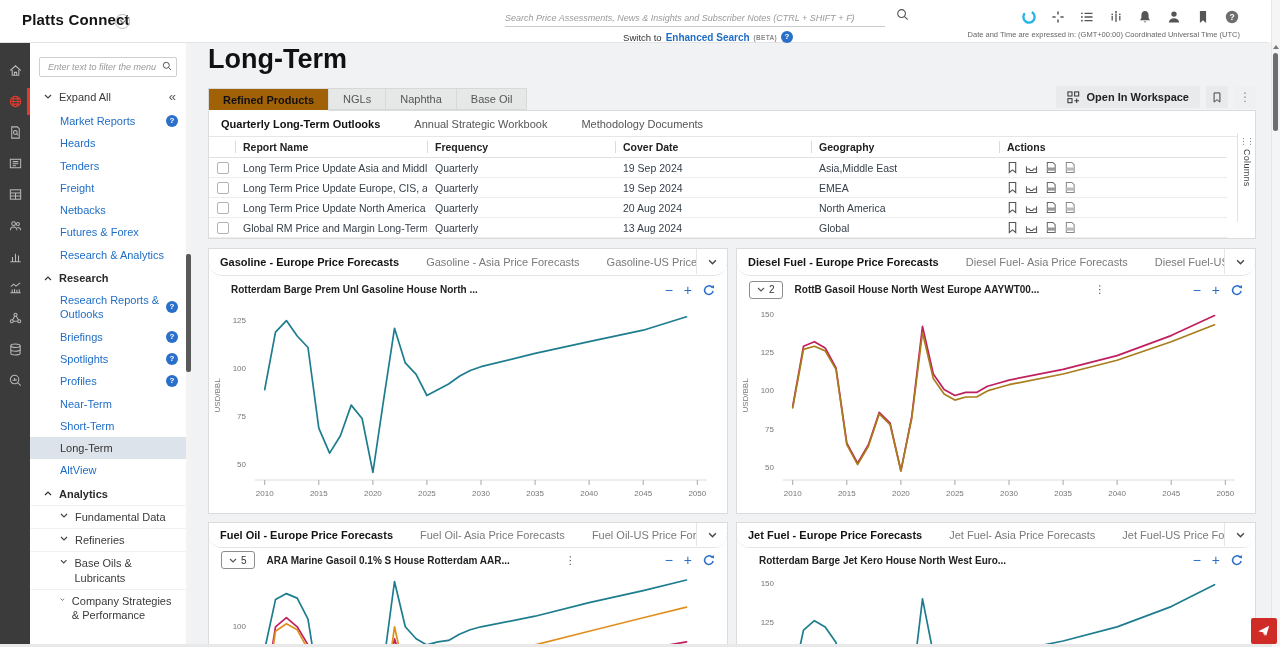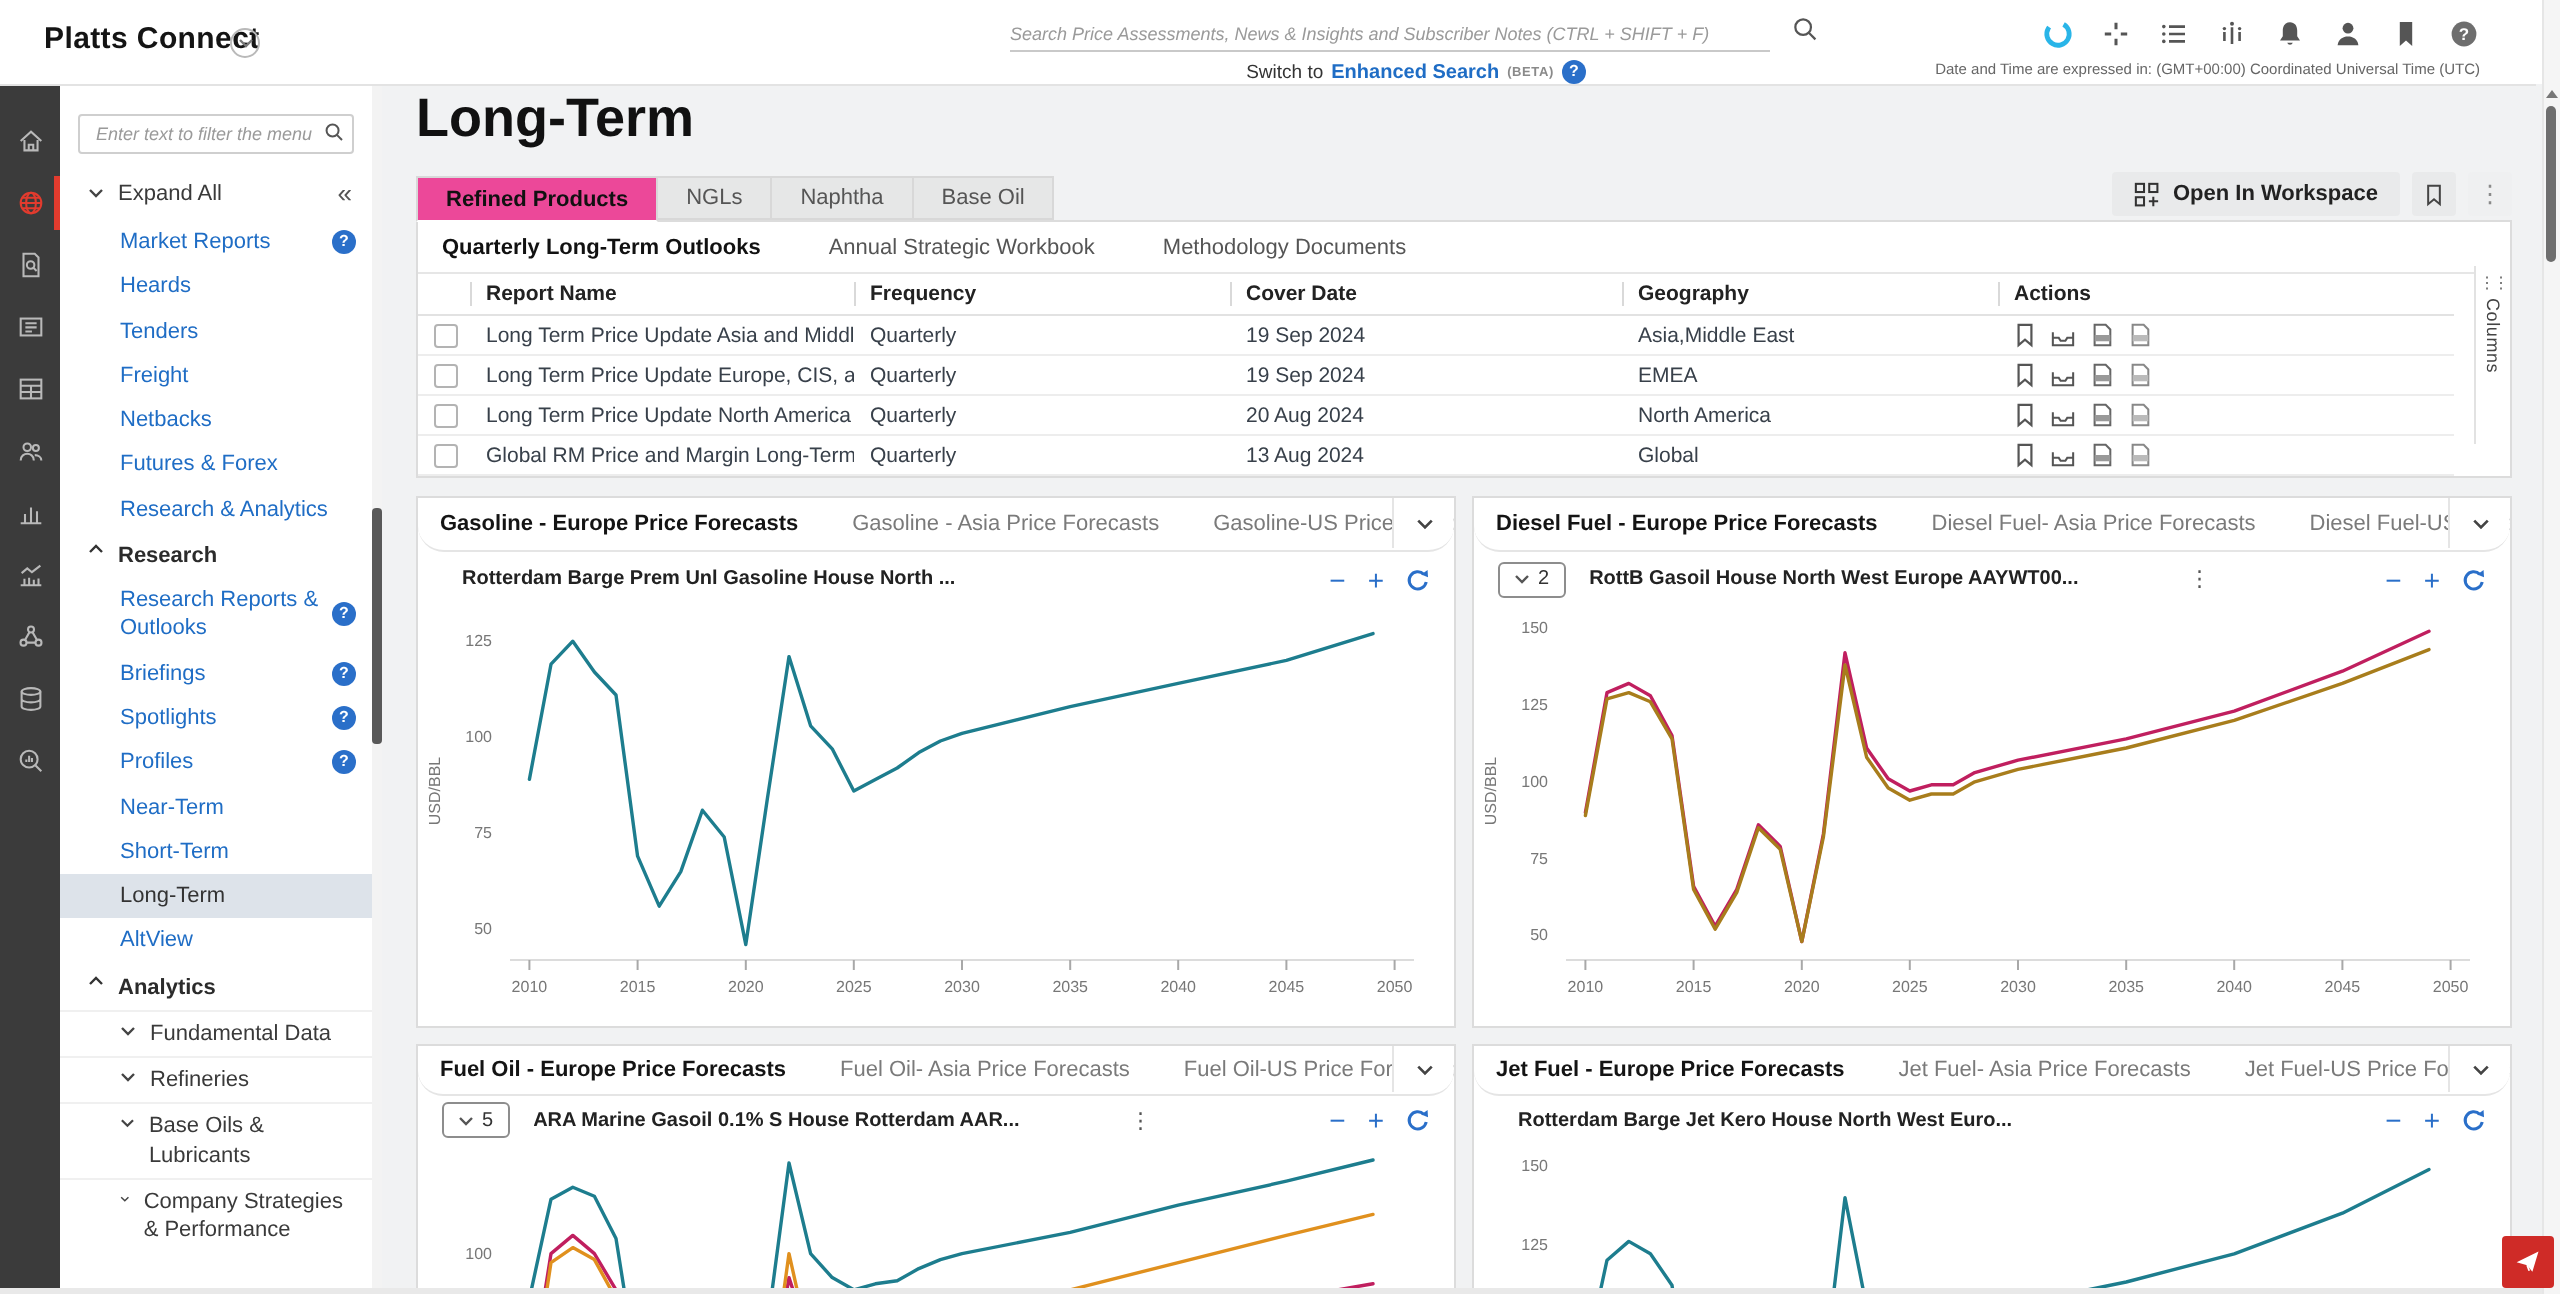--- a/index.html
+++ b/index.html
@@ -42,40 +42,40 @@
   .filter-box input{position:absolute;left:6px;top:1px;right:18px;border:0;outline:none;background:transparent;
                     font-family:"Liberation Sans",sans-serif;font-size:9px;color:#555;height:14px;}
   .filter-box input::placeholder{color:#9a9a9a;font-style:italic;}
   .filter-box .mag{position:absolute;right:4px;top:3px;}
   .expand-row{display:flex;align-items:center;gap:7px;margin:13px 10px 7px 14px;color:#3a3a3a;font-size:11px;}
   .expand-row .dbl{margin-left:auto;color:#555;font-size:13px;line-height:1;}
   .s-item{display:flex;align-items:center;padding:4px 8px 4px 30px;color:#1f6dc5;line-height:1.3;cursor:default;}
   .s-item .lbl{flex:1;}
   .s-item.deep{padding-left:50px;}
   .s-item.lvl0{}
-  .s-section{display:flex;gap:7px;padding:6px 8px 5px 14px;color:#2b2b2b;font-weight:700;font-size:11px;}
+  .s-section{display:flex;align-items:center;gap:7px;padding:6px 8px 5px 14px;color:#2b2b2b;font-weight:700;font-size:11px;}
   .s-item.selected{background:#dde3ea;color:#333;}
   .a-item{display:flex;align-items:flex-start;padding:4px 8px 4px 30px;color:#3a3a3a;border-top:1px solid #f0f0f0;line-height:1.3;}
   .a-item .chev{margin:3px 7px 0 0;}
   .side-scroll{position:absolute;left:186px;top:42px;bottom:0;width:5px;background:#f3f3f3;z-index:4;}
   .side-scroll .thumb{position:absolute;left:0;top:212px;width:5px;height:118px;background:#595959;border-radius:2px;}
   
   .main{position:absolute;left:191px;top:42px;right:8px;bottom:0;background:#f1f2f3;padding-left:17px;overflow:hidden;}
   .breadcrumb{margin-top:12px;font-size:10px;color:#6b6b6b;}
   .page-title{margin-top:2px;font-size:27px;line-height:31px;font-weight:700;color:#111;}
   .title-actions{position:absolute;top:44px;right:16px;display:flex;gap:6px;align-items:center;}
   .ws-btn{height:22px;display:flex;align-items:center;gap:7px;background:#e9eaeb;border:0;border-radius:2px;
           font-family:Liberation Sans, sans-serif;font-size:11px;font-weight:700;color:#222;padding:0 11px;}
   .icon-btn{width:22px;height:22px;background:#e9eaeb;border:0;border-radius:2px;display:flex;align-items:center;justify-content:center;color:#444;}
   .icon-btn.ghost{background:#eff0f1;color:#8a8a8a;}
   .tabs{display:flex;margin-top:13px;position:relative;z-index:2;}
   .tab{height:20px;display:flex;align-items:center;padding:0 14px;font-size:11px;color:#555;background:#e6e7e7;
        border:1px solid #d8d8d8;border-left:0;}
   .tab:first-child{border-left:1px solid #d8d8d8;}
-  .tab.active{background:#ec4899;color:#111;font-weight:700;border-bottom:1px solid #fff;height:21px;margin-bottom:-1px;text-align:center;}
+  .tab.active{background:#a16207;color:#111;font-weight:700;border-bottom:1px solid #fff;height:21px;margin-bottom:-1px;text-align:center;}
   .table-card{position:relative;width:1046px;background:#fff;border:1px solid #dcdcdc;}
   .subtabs{display:flex;align-items:center;padding:7px 12px 6px 12px;border-bottom:1px solid #e6e6e6;}
   .subtab{font-size:11px;color:#555;margin-right:34px;}
   .subtab.active{color:#111;font-weight:700;}
   table.tbl{border-collapse:collapse;width:1018px;font-size:10.5px;table-layout:fixed;}
   .tbl th{font-weight:700;color:#222;text-align:left;padding:4px 8px;border-bottom:1px solid #e2e2e2;position:relative;}
   .tbl th.sep::before{content:'';position:absolute;left:0;top:4px;bottom:4px;width:1px;background:#d9d9d9;}
   .tbl td{padding:3px 8px;border-bottom:1px solid #ededed;color:#38404a;white-space:nowrap;overflow:hidden;}
   .cbx{width:10px;height:10px;border:1px solid #b3b3b3;border-radius:2px;background:#fff;}
   .acts{display:flex;gap:7px;align-items:center;color:#555;}

